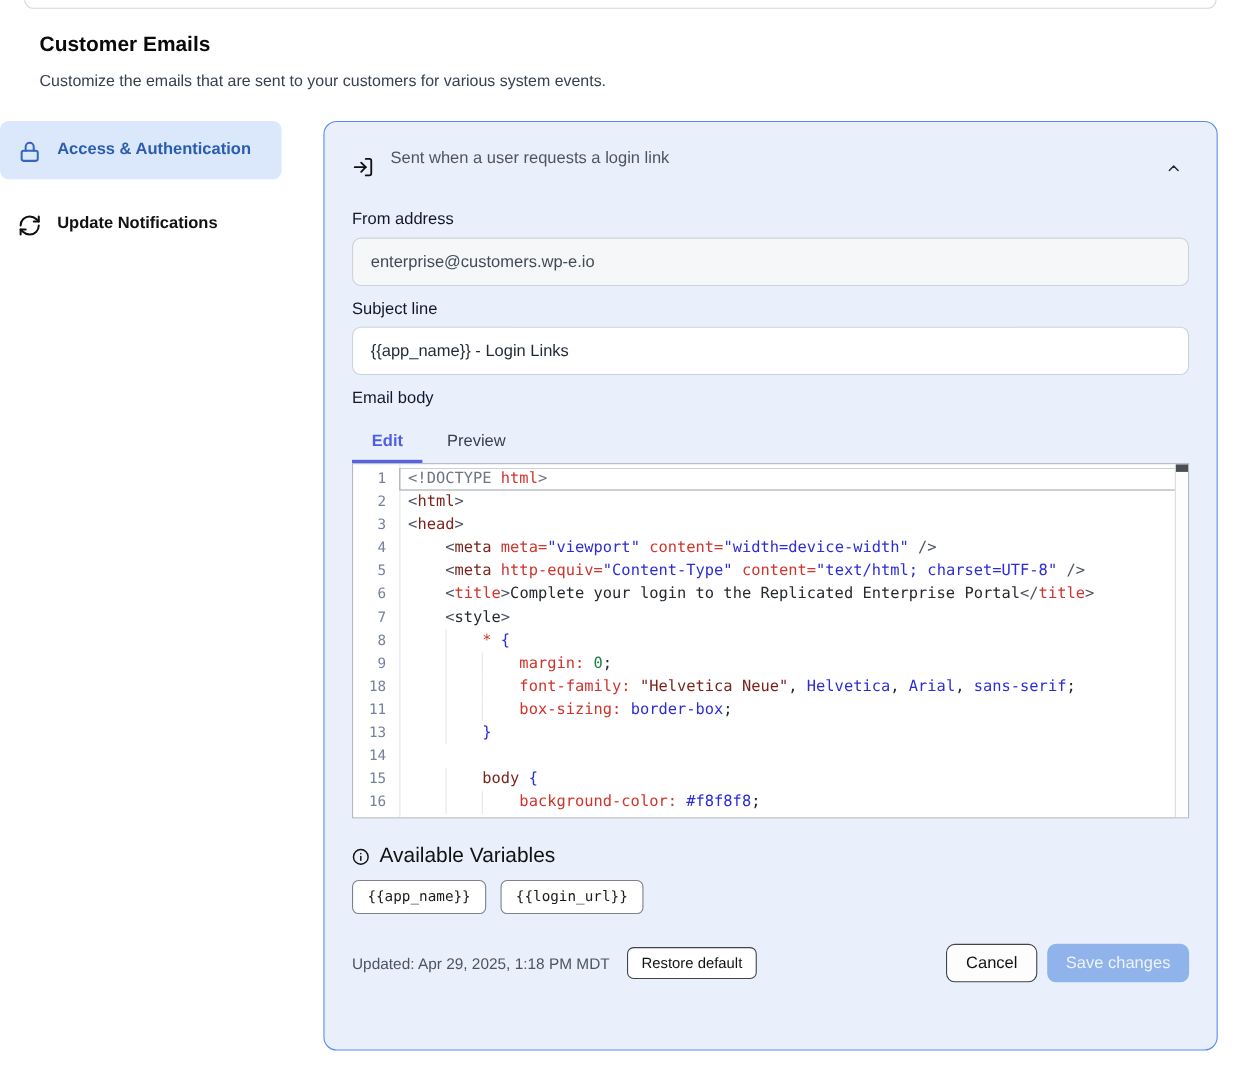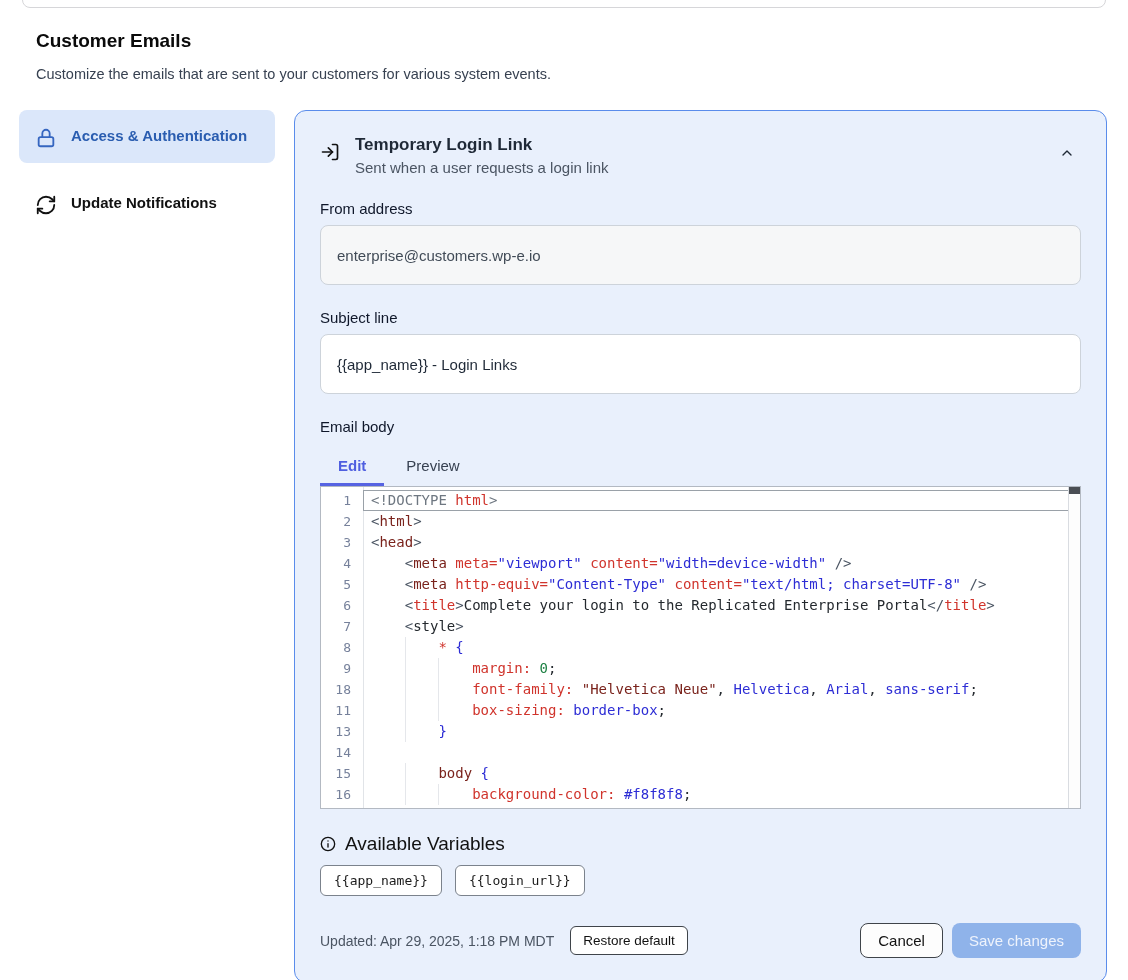--- a/index.html
+++ b/index.html
@@ -6,39 +6,39 @@
   html,body { width:1128px; height:980px; background:#ffffff; font-family:"Liberation Sans", sans-serif; color:#111827; }
   .page { position:relative; width:1128px; height:980px; overflow:hidden; }
 
   
   .top-card { position:absolute; left:22px; right:22px; top:-16px; height:24px; border:1px solid #d6d6d9; border-radius:8px; background:#fff; }
 
   .page-title { position:absolute; left:36px; top:30px; font-size:19px; font-weight:700; color:#0a0a0a; }
   .page-subtitle { position:absolute; left:36px; top:66px; font-size:14.5px; color:#374151; }
 
   
-  .sidebar { position:absolute; left:19px; top:110px; width:256px; }
+  .sidebar { position:absolute; left:0; top:110px; width:256px; }
   .side-item { display:flex; align-items:flex-start; gap:14px; padding:14px 16px; border-radius:8px; cursor:pointer; margin-bottom:14px; }
   .side-item .s-icon { flex:0 0 22px; height:22px; margin-top:3px; }
   .side-item .s-label { font-size:15px; font-weight:600; line-height:1.6; color:#111111; }
   .side-item.selected { background:#dbe7fa; }
   .side-item.selected .s-label { color:#2a5db0; }
   .side-item.selected svg { stroke:#3566c0; }
   .side-item svg { stroke:#111; }
   .side-item:nth-child(2) { margin-top:13px; }
 
   
   .panel { position:absolute; left:294px; top:110px; width:813px; min-height:845px; background:#e9f0fc; border:1px solid #5a8ceb; border-radius:12px; padding:24px 25px; }
   .panel-header { display:flex; align-items:flex-start; gap:15px; margin-bottom:24px; position:relative; }
   .panel-title { font-size:17px; font-weight:700; color:#1f2937; margin-bottom:4px; }
   .panel-sub { font-size:15px; color:#4b5563; }
   .collapse-btn { position:absolute; right:6px; top:10px; background:none; border:none; cursor:pointer; }
 
   .field-label { font-size:15px; color:#0f172a; margin-bottom:8px; }
-  .text-input { width:100%; height:60px; border:1px solid #cdd3da; border-radius:8px; font-size:15px; font-family:"Liberation Sans", sans-serif; padding:0 16px; color:#1f2937; background:#fff; margin-bottom:24px; }
+  .text-input { width:100%; height:44px; border:1px solid #cdd3da; border-radius:8px; font-size:15px; font-family:"Liberation Sans", sans-serif; padding:0 16px; color:#1f2937; background:#fff; margin-bottom:12px; }
   .text-input.muted { background:#f6f7f8; color:#414b57; }
 
   
   .tabs { display:flex; margin-top:14px; }
   .tab { font-size:15px; color:#374151; padding:8px 18px 9px 18px; cursor:pointer; border-bottom:3px solid transparent; }
   .tab.active { color:#4f5fe0; font-weight:700; border-bottom-color:#5663e2; }
   .tab + .tab { margin-left:4px; }
 
   
   .editor { position:relative; height:323px; background:#ffffff; border:1px solid #b3b9c2; border-radius:0; overflow:hidden; font-family:"DejaVu Sans Mono", monospace; font-size:14px; line-height:21px; }
@@ -106,21 +106,20 @@
   <section class="panel">
     <div class="panel-header">
       <span style="margin-top:7px;">
         <svg class="ic" width="20" height="20" viewBox="0 0 24 24" stroke="#111">
           <path d="M15 3h4a2 2 0 0 1 2 2v14a2 2 0 0 1-2 2h-4"></path>
           <polyline points="10 17 15 12 10 7"></polyline>
           <line x1="15" y1="12" x2="3" y2="12"></line>
         </svg>
       </span>
       <div>
-        <div class="panel-title">Temporary Login Link</div>
         <div class="panel-sub">Sent when a user requests a login link</div>
       </div>
       <button class="collapse-btn">
         <span>
           <svg class="ic" width="16" height="16" viewBox="0 0 24 24" stroke="#1f2937">
             <polyline points="6 15 12 9 18 15"></polyline>
           </svg>
         </span>
       </button>
     </div>

